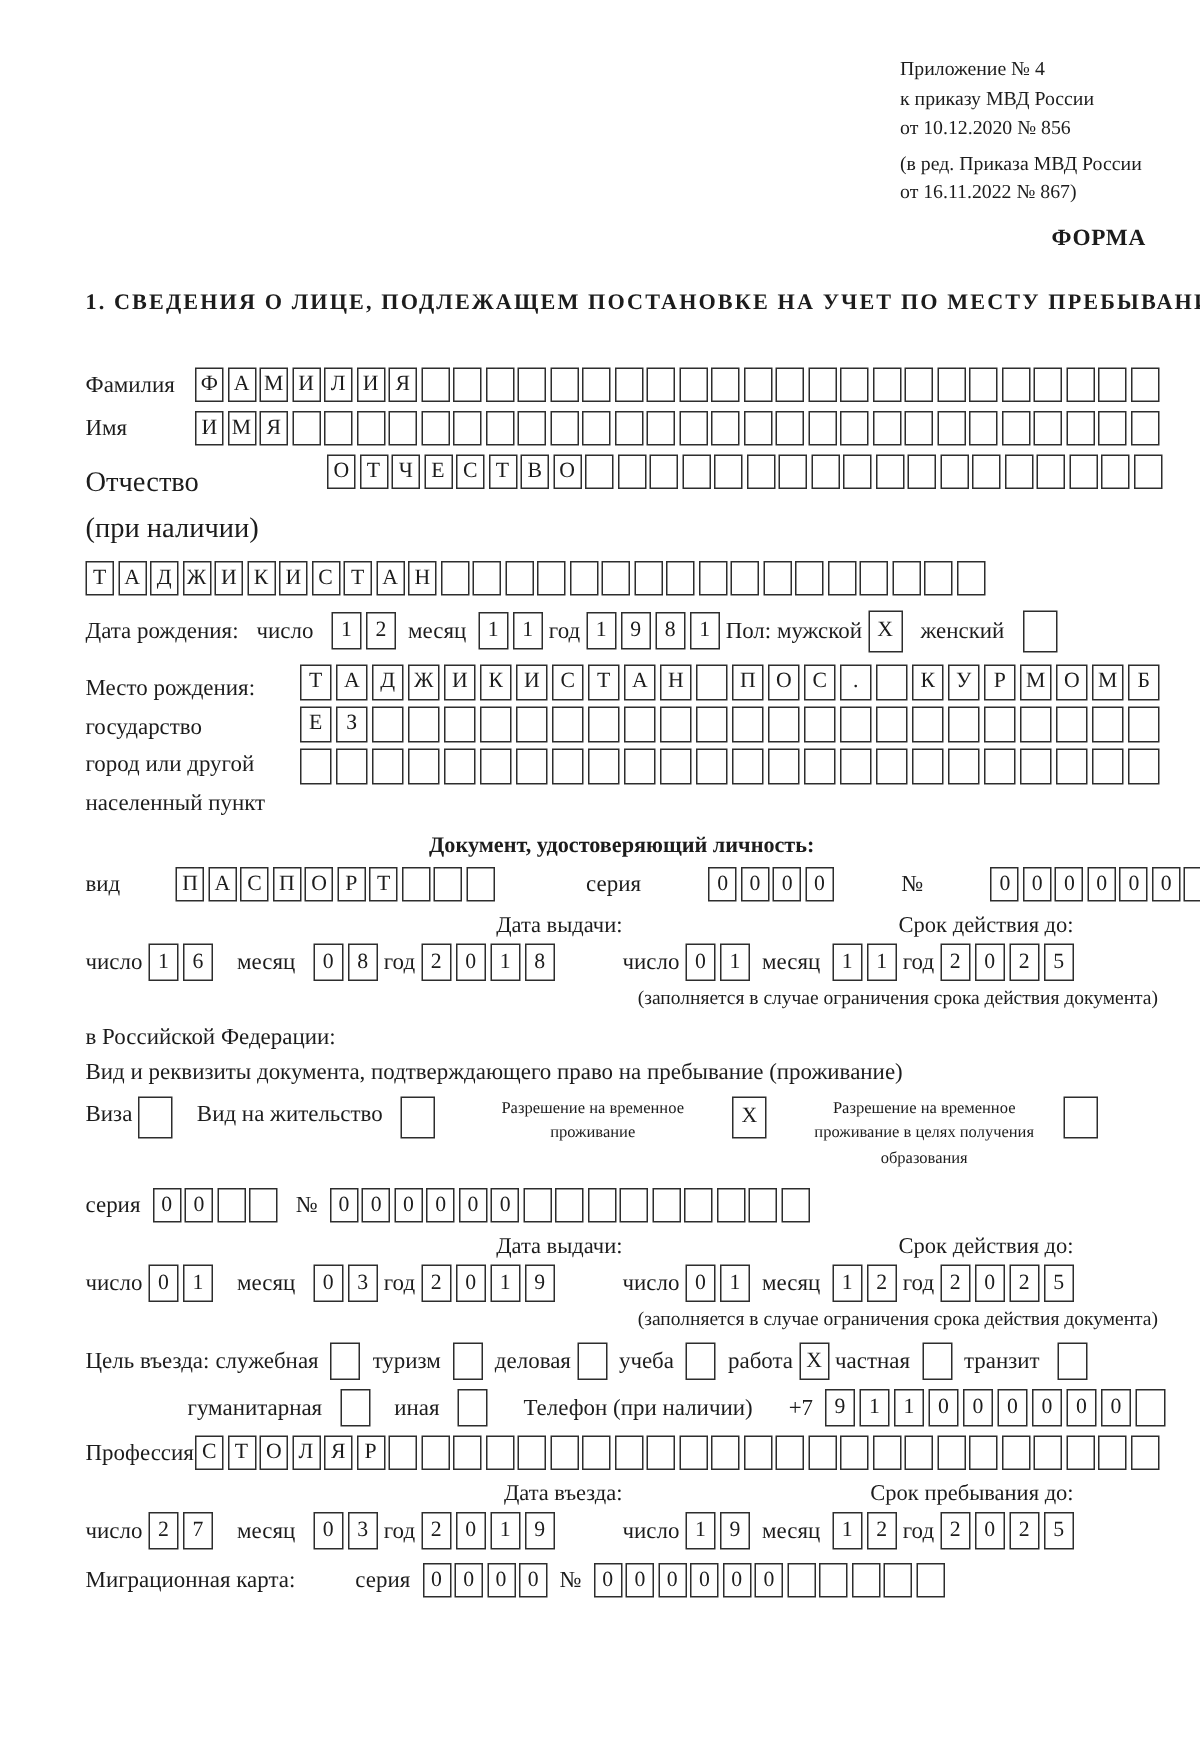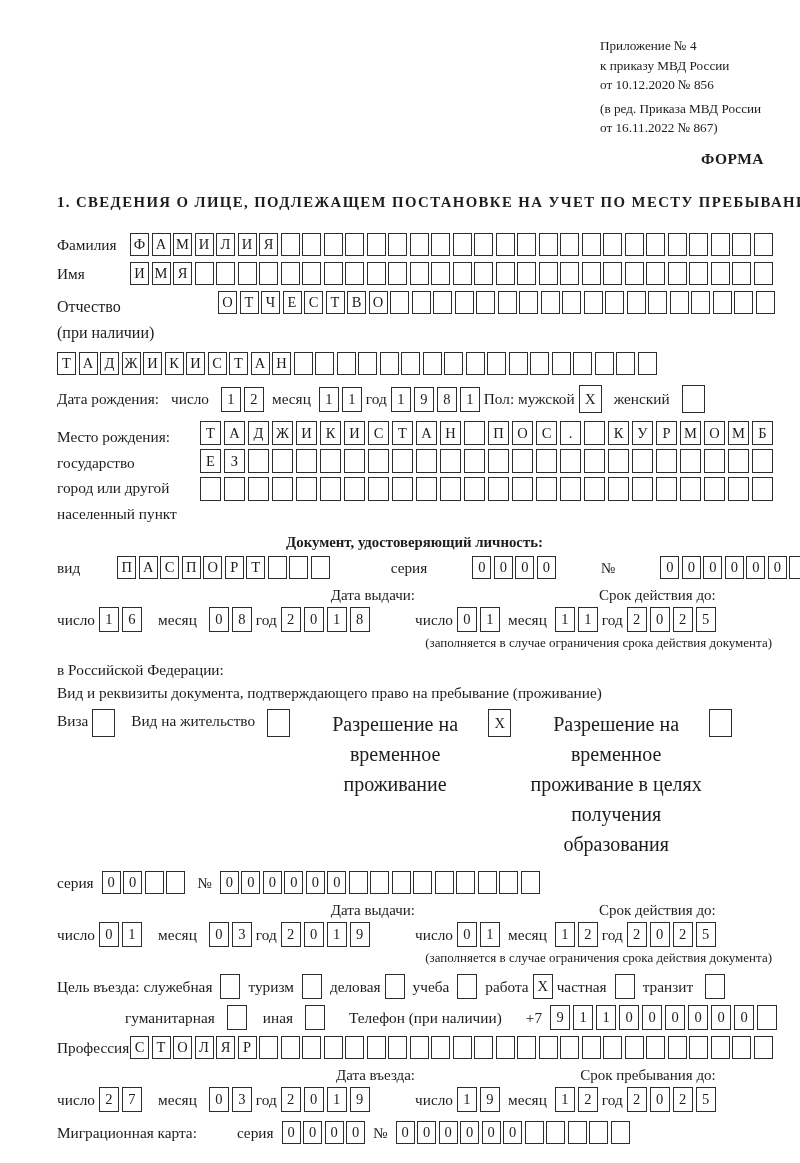--- a/index.html
+++ b/index.html
@@ -14,21 +14,21 @@
   .hdr .amend { margin-top:4px; }
   .forma { text-align:right; padding-right:8px; font-weight:bold; font-size:15.5px; margin-top:12px; letter-spacing:0.5px; }
   
   .title { text-align:center; font-weight:bold; font-size:16.2px; margin-top:14px; line-height:1.55; letter-spacing:0.6px; }
   .title-underline { display:inline-block; width:55px; border-bottom:2px solid #2a2a2a; margin-left:10px; transform:translateY(3px); }
   .sec-heading { font-weight:bold; font-size:14.8px; margin-top:26px; letter-spacing:1.4px; white-space:nowrap; }
   
   .frow { display:flex; align-items:flex-start; margin-top:6px; }
   .flabel { font-size:15.3px; flex:none; padding-top:3px; white-space:nowrap; }
   .lw73 { width:73px; } .lw161 { width:161px; } .lw119 { width:119px; } .lw143 { width:143px; }
-  .sublabel { font-size:16px; line-height:1.64; }
+  .sublabel { font-size:19px; line-height:1.64; }
   
   .cells { display:flex; gap:2.5px; flex-wrap:nowrap; }
   .cell {
     width:19px; height:23px; flex:none;
     border:1.6px solid #2d2d2d; background:#fff;
     display:flex; align-items:center; justify-content:center;
     font-size:14.5px; font-family:"Liberation Serif", serif;
   }
   .cells.wide { gap:3px; } .cells.wide .cell { width:21px; height:24px; }
   .cells.date { gap:3px; } .cells.date .cell { width:20px; height:25px; }
@@ -43,42 +43,42 @@
   .dates { display:flex; margin-top:8px; }
   .dgroup { }
   .dgroup.left { width:358px; flex:none; }
   .dheading { text-align:right; font-size:15px; margin-bottom:3px; }
   .dfields { display:flex; align-items:center; }
   .dfields > span { font-size:15.3px; white-space:nowrap; }
   .note { text-align:right; font-size:13px; margin-top:3px; }
   .para { font-size:15.3px; margin-top:8px; line-height:1.5; }
   
   .optrow { display:flex; align-items:flex-start; margin-top:4px; }
-  .optlabel { font-size:20px; text-align:center; line-height:1.5; }
+  .optlabel { font-size:11px; text-align:center; line-height:1.5; }
   .optw { width:178px; }
 </style>
 </head>
 <body>
 
 <div class="page">
 
   <div class="hdr">
     <div>Приложение № 4</div>
     <div>к приказу МВД России</div>
     <div>от 10.12.2020 № 856</div>
     <div class="amend">(в ред. Приказа МВД России</div>
     <div>от 16.11.2022 № 867)</div>
   </div>
 
   <div class="forma">ФОРМА</div>
 
 
   <div class="sec-heading">1. СВЕДЕНИЯ О ЛИЦЕ, ПОДЛЕЖАЩЕМ ПОСТАНОВКЕ НА УЧЕТ ПО МЕСТУ ПРЕБЫВАНИЯ</div>
 
-  <div class="frow" style="margin-top:22px;">
+  <div class="frow" style="margin-top:34px;">
     <div class="flabel lw73">Фамилия</div>
     <div class="cells">
         <span class="cell">Ф</span>
         <span class="cell">А</span>
         <span class="cell">М</span>
         <span class="cell">И</span>
         <span class="cell">Л</span>
         <span class="cell">И</span>
         <span class="cell">Я</span>
         <span class="cell"></span>

